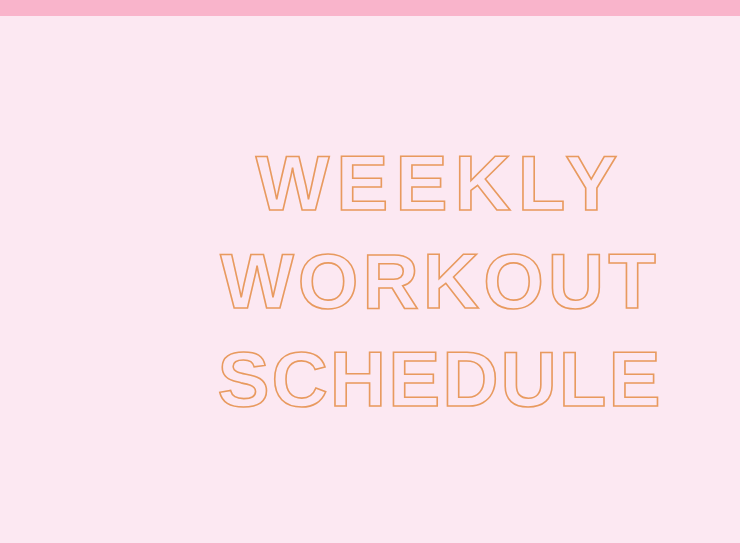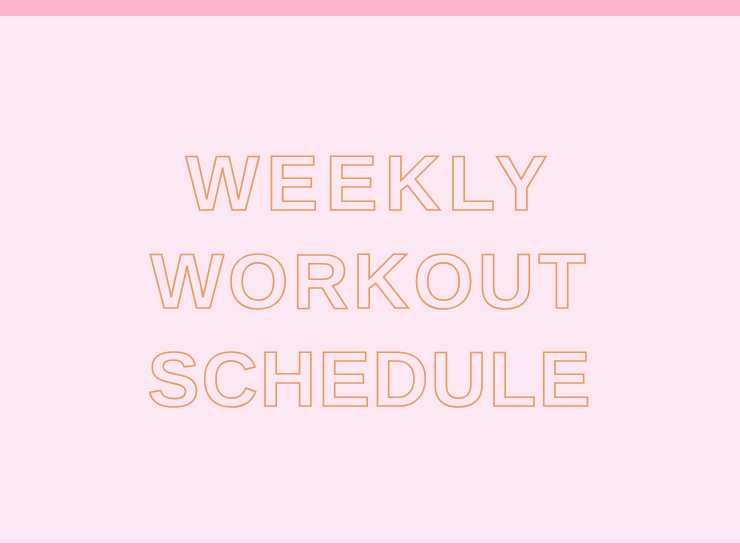--- a/index.html
+++ b/index.html
@@ -40,21 +40,21 @@
   }
 
   .stage {
     position: absolute;
     left: 0;
     top: 16px;
     width: 740px;
     height: 527px;
     display: flex;
     flex-direction: column;
-    align-items: center;
+    align-items: flex-end;
     justify-content: center;
     border-radius: 31px;
   }
 
   .title-svg {
     display: block;
     width: 600px;
     height: 280px;
     overflow: visible;
   }

